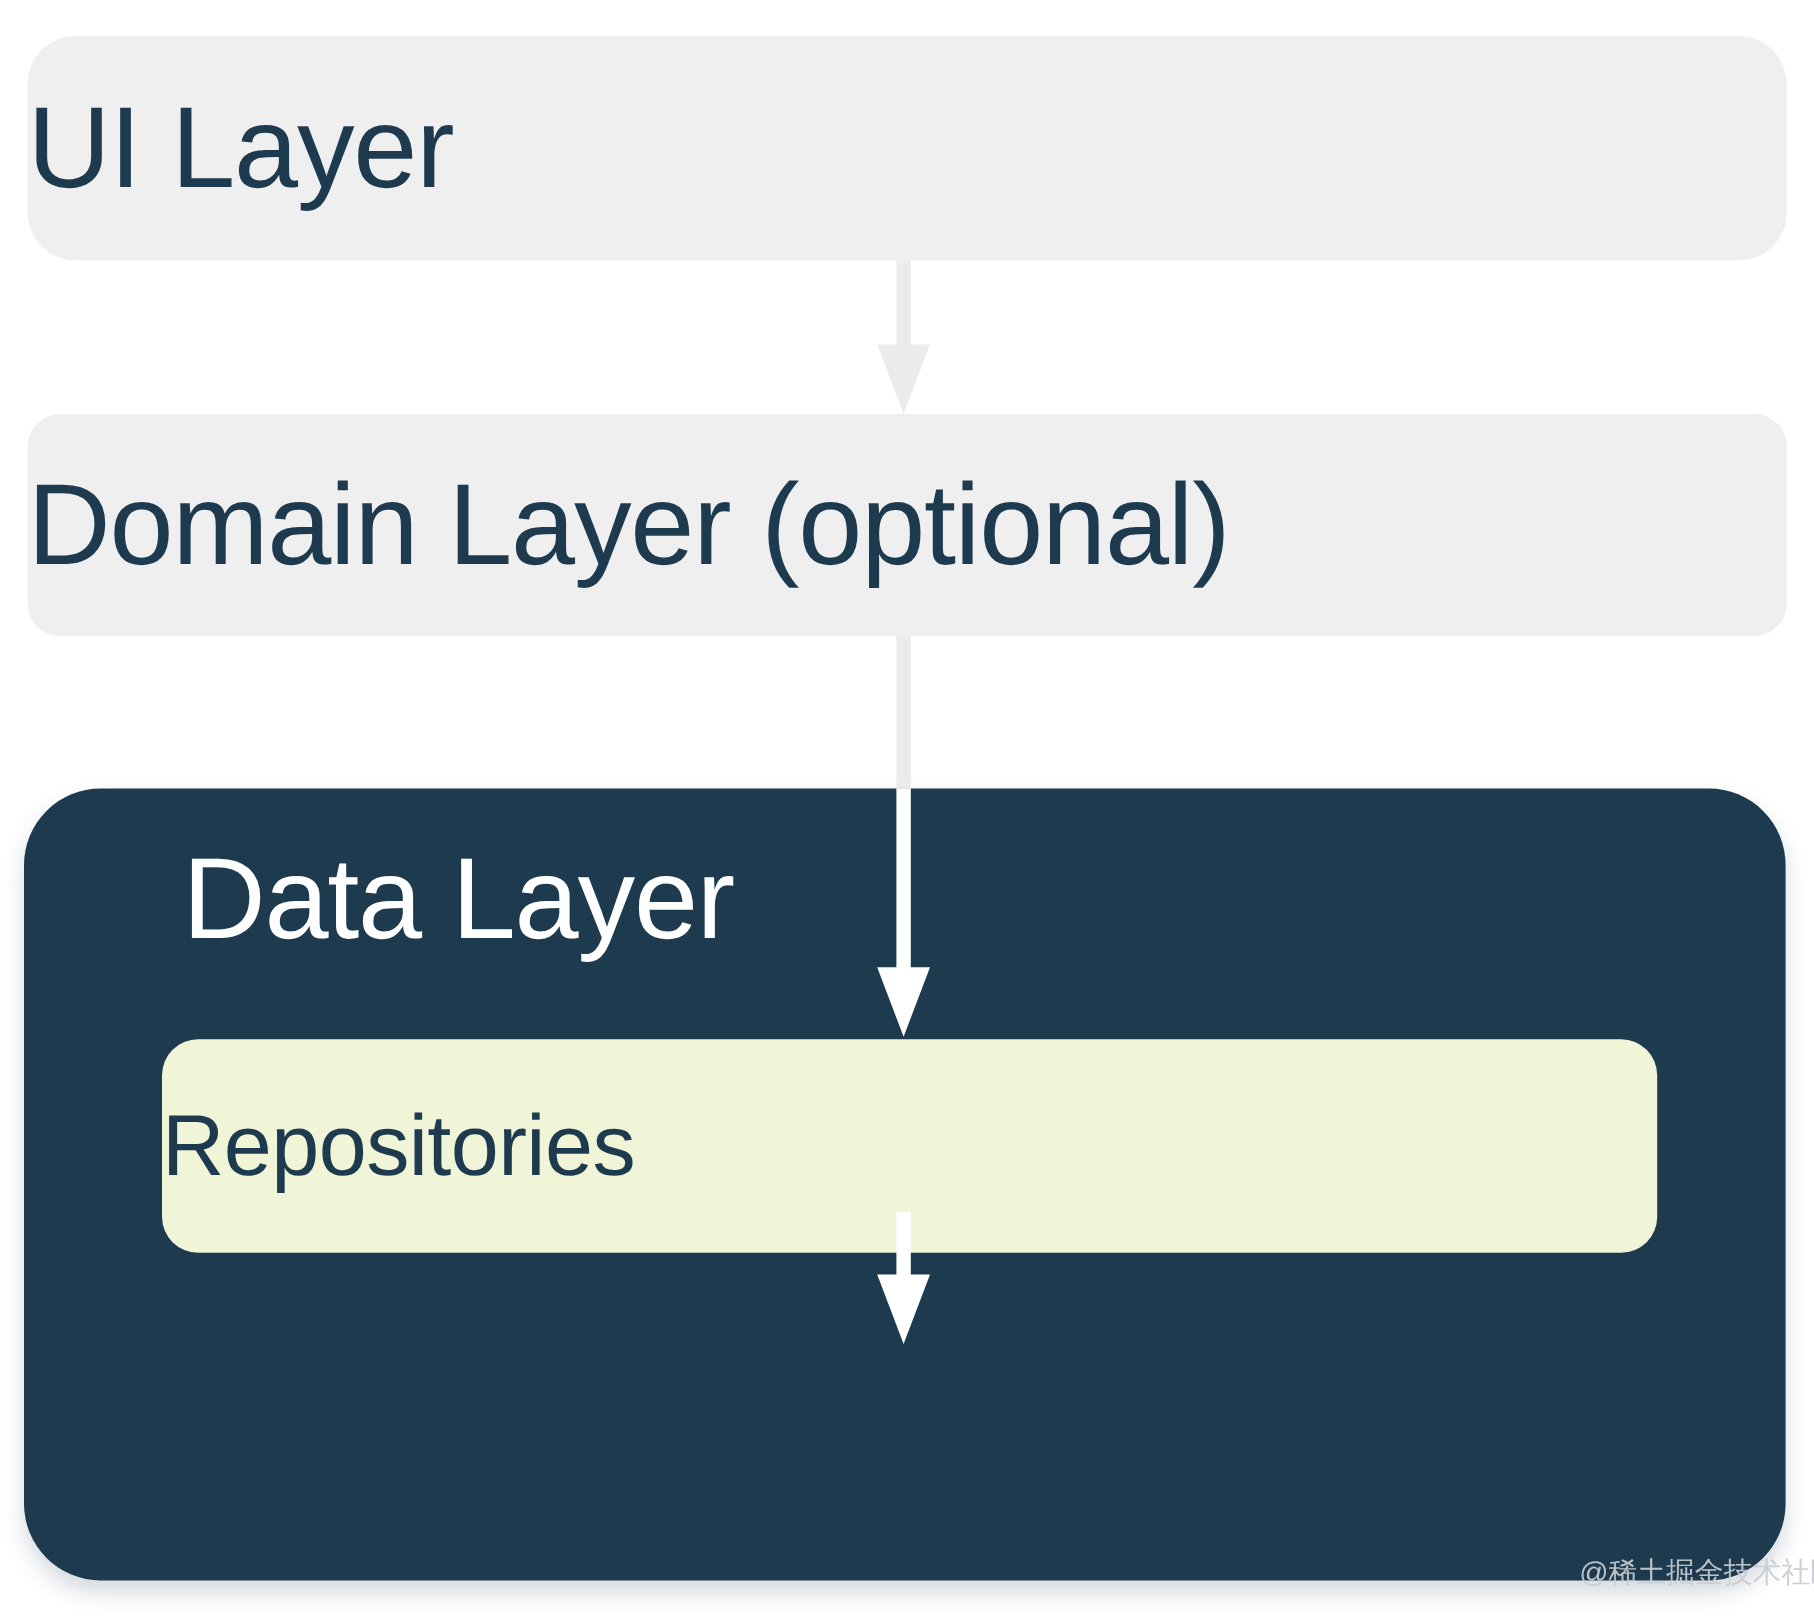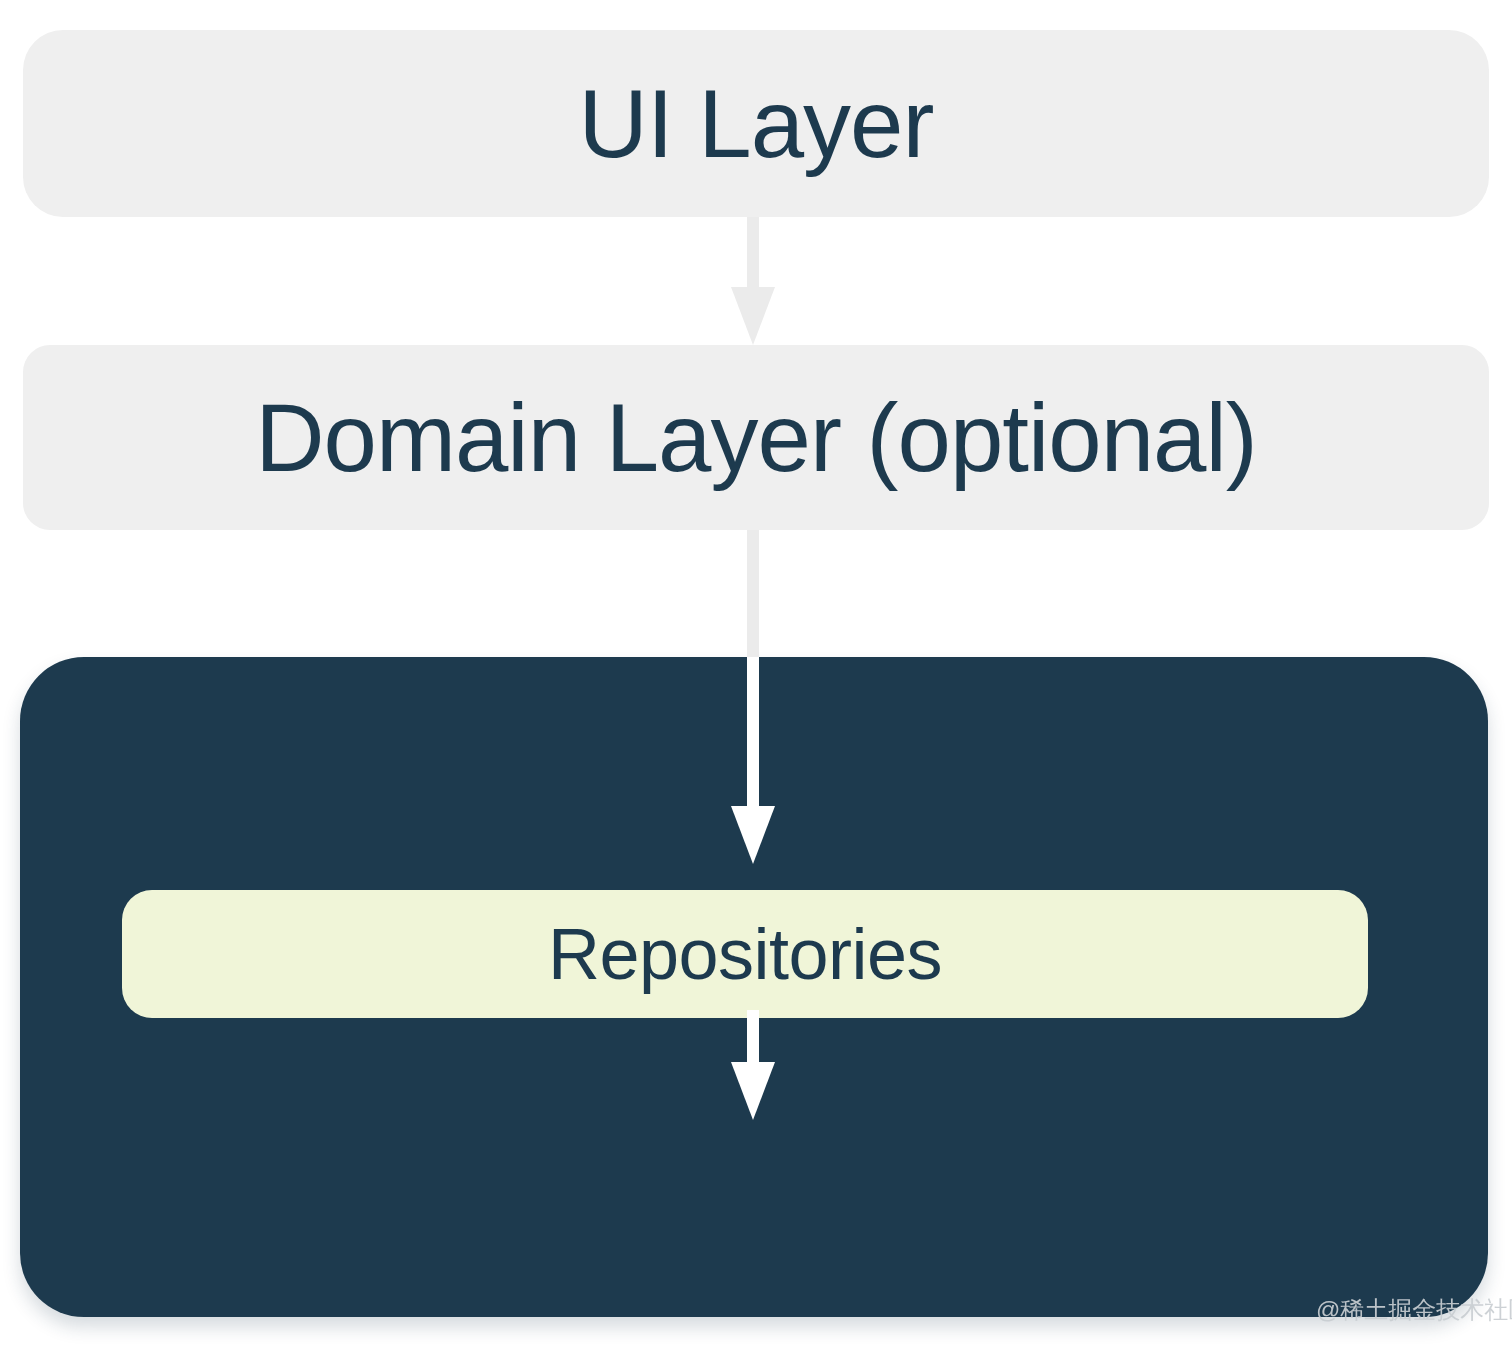--- a/index.html
+++ b/index.html
@@ -12,21 +12,21 @@
     position: relative;
     width: 1512px;
     height: 1349px;
     background: #ffffff;
     overflow: hidden;
   }
   .box {
     position: absolute;
     display: flex;
     align-items: center;
-    justify-content: center;
+    justify-content: flex-start;
     box-sizing: border-box;
   }
   .light-box {
     background: var(--light-box, #EFEFEF);
     border-radius: 40px;
     color: var(--navy-text, #1D3A4E);
     font-size: 96px;
     letter-spacing: -1px;
   }
   .ui-box     { left: 23px; top: 30px;  width: 1466px; height: 187px; }
@@ -45,21 +45,21 @@
     line-height: 1.05;
     letter-spacing: -1px;
     color: var(--white-text, #FFFFFF);
   }
   .inner-box {
     border-radius: 30px;
     color: var(--navy-text, #1D3A4E);
     font-size: 72px;
     letter-spacing: -0.5px;
   }
-  .repo-box    { left: 122px; top: 866px;  width: 1246px; height: 128px; background: var(--repositories-box, #F0F5D8); margin-top: 24px; }
+  .repo-box    { left: 135px; top: 866px;  width: 1246px; height: 178px; background: var(--repositories-box, #F0F5D8); }
   .sources-box { left: 131px; top: 1120px; width: 1246px; height: 144px; background: var(--data-sources-box, #DCEDFB); }
   .arrow-svg { position: absolute; z-index: 5; display: block; }
   .arrow-gray  { fill: var(--gray-arrow, #EBEBEB); }
   .arrow-white { fill: var(--white-arrow, #FFFFFF); }
   .watermark {
     position: absolute;
     left: 1316px;
     top: 1294px;
     font-size: 24px;
     color: var(--watermark, #C9CED2);
@@ -81,20 +81,21 @@
     <rect class="arrow-gray" x="22" y="0" width="12" height="74"></rect>
     <polygon class="arrow-gray" points="6,70 50,70 28,128"></polygon>
   </svg>
 
   <div class="box light-box domain-box">
     <span>Domain Layer (optional)</span>
   </div>
 
   <div class="box data-layer-box"></div>
 
+  <div class="data-layer-title">Data Layer</div>
 
   <svg class="arrow-svg" style="left:725px; top:530px;" width="56" height="334" viewBox="0 0 56 334">
     <rect class="arrow-gray" x="22" y="0" width="12" height="127"></rect>
     <rect class="arrow-white" x="22" y="127" width="12" height="155"></rect>
     <polygon class="arrow-white" points="6,276 50,276 28,334"></polygon>
   </svg>
 
   <div class="box inner-box repo-box">
     <span>Repositories</span>
   </div>

